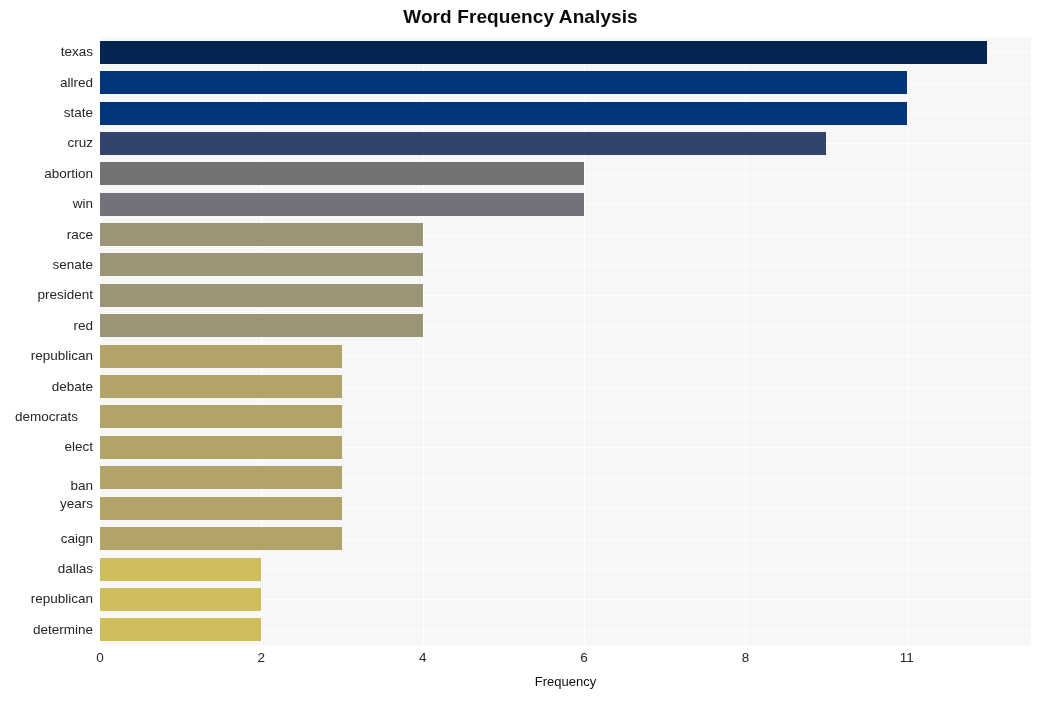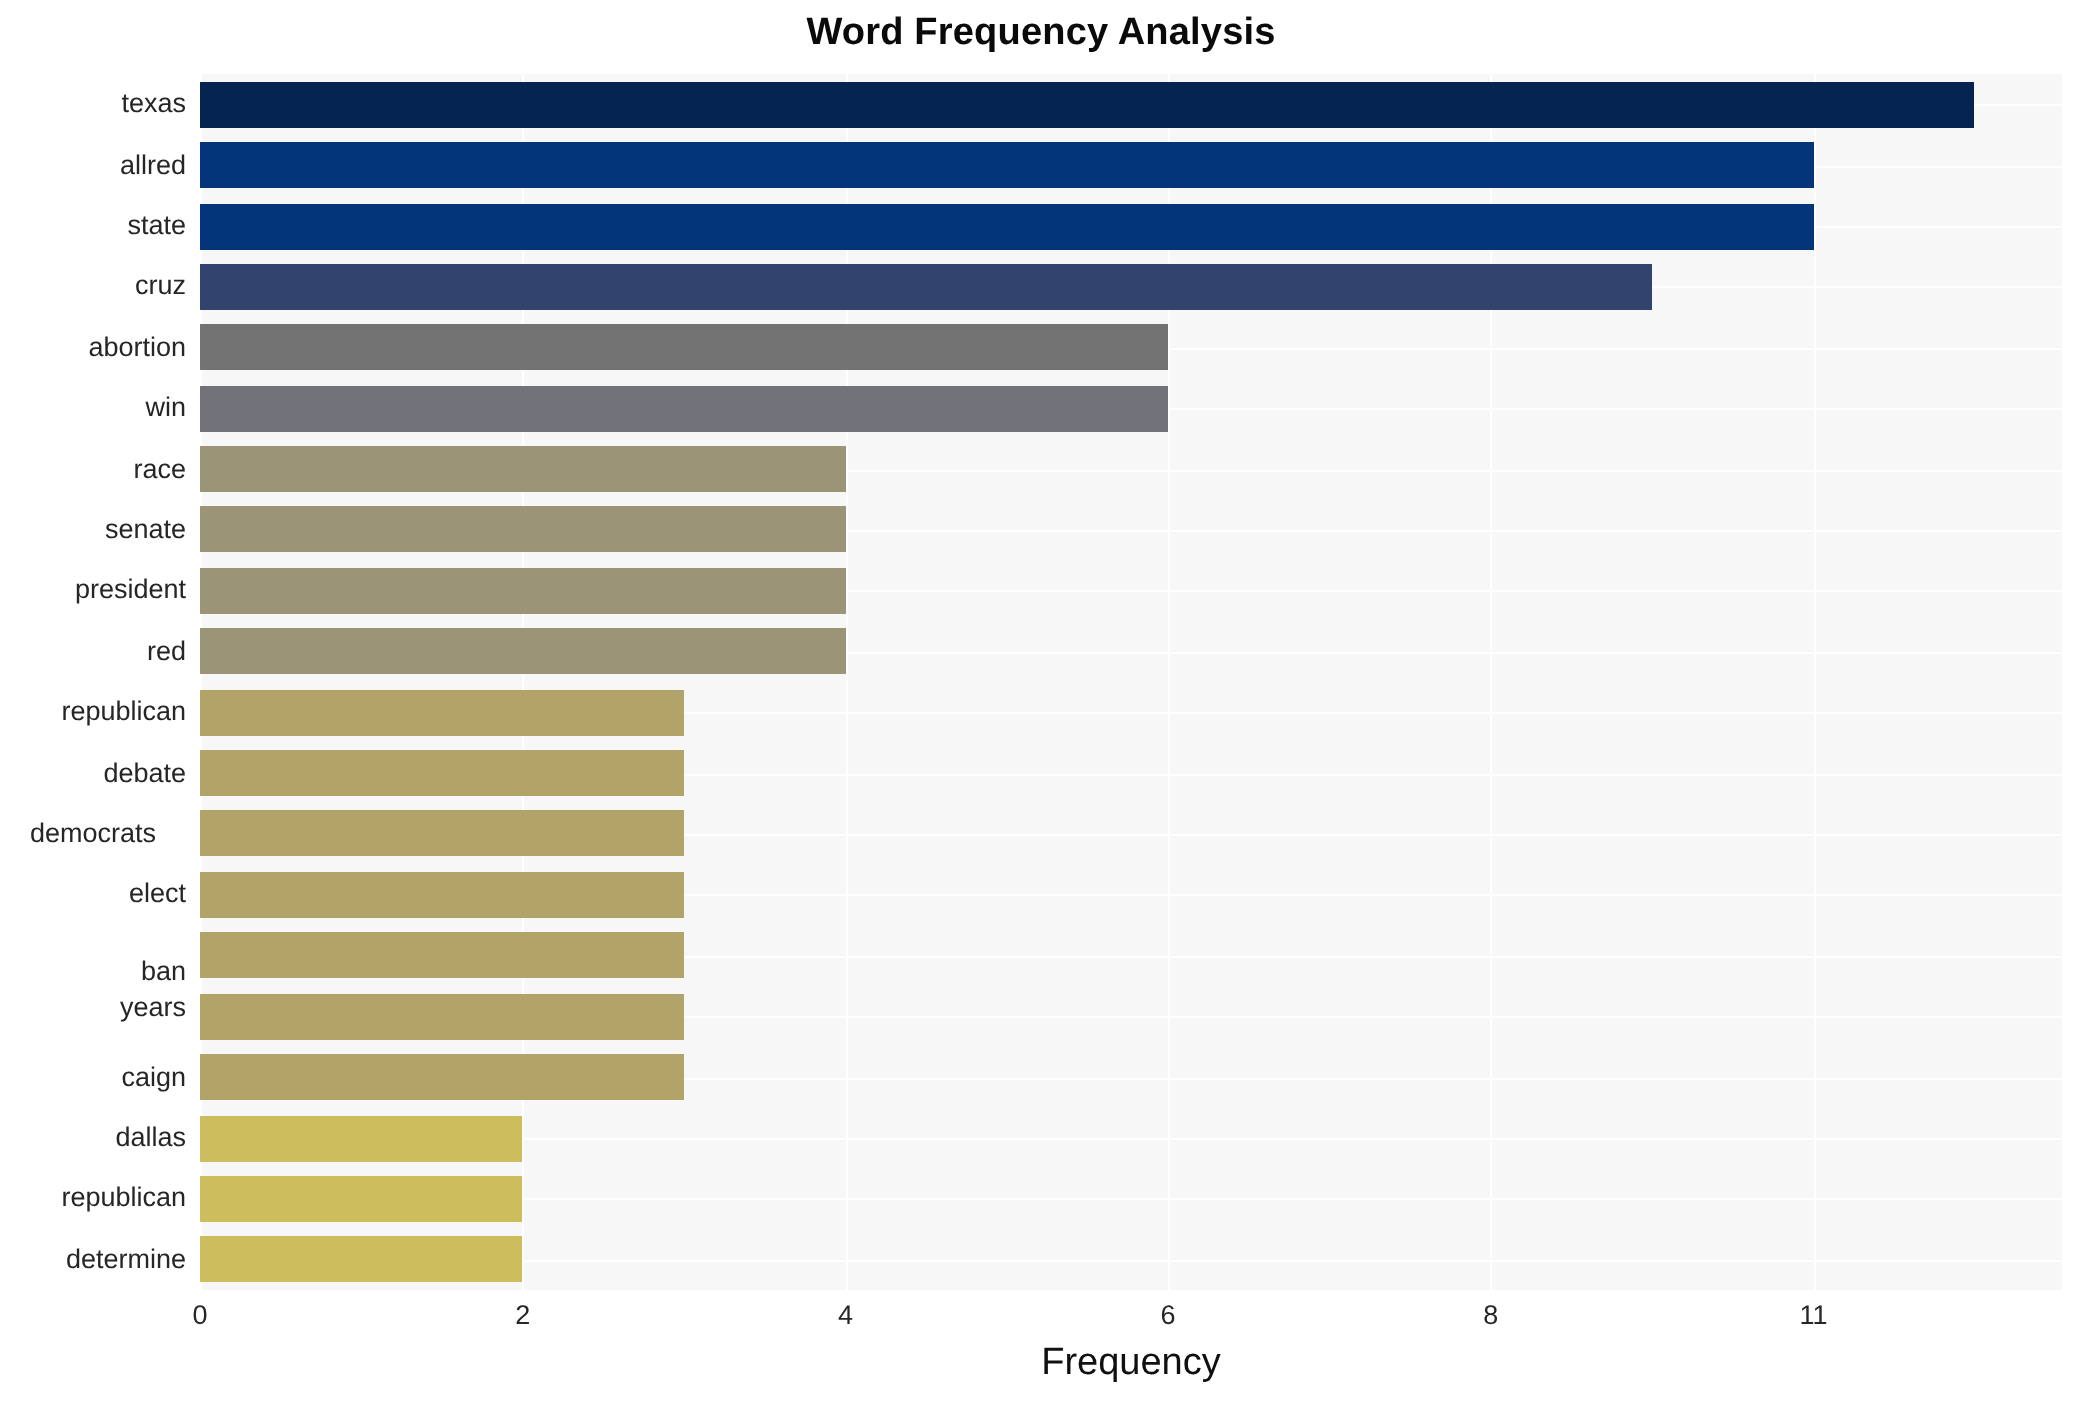--- a/index.html
+++ b/index.html
@@ -116,21 +116,21 @@
     line-height: 16px;
   }
 
   
   #x-axis-label {
     position: absolute;
     left: 100px;
     top: 674px;
     width: 931px;
     text-align: center;
-    font-size: 19px;
+    font-size: 13px;
     color: #101010;
     line-height: 16px;
   }
 </style>
 </head>
 <body>
 
 <div id="figure">
 
   <div id="chart-title">Word Frequency Analysis</div>

